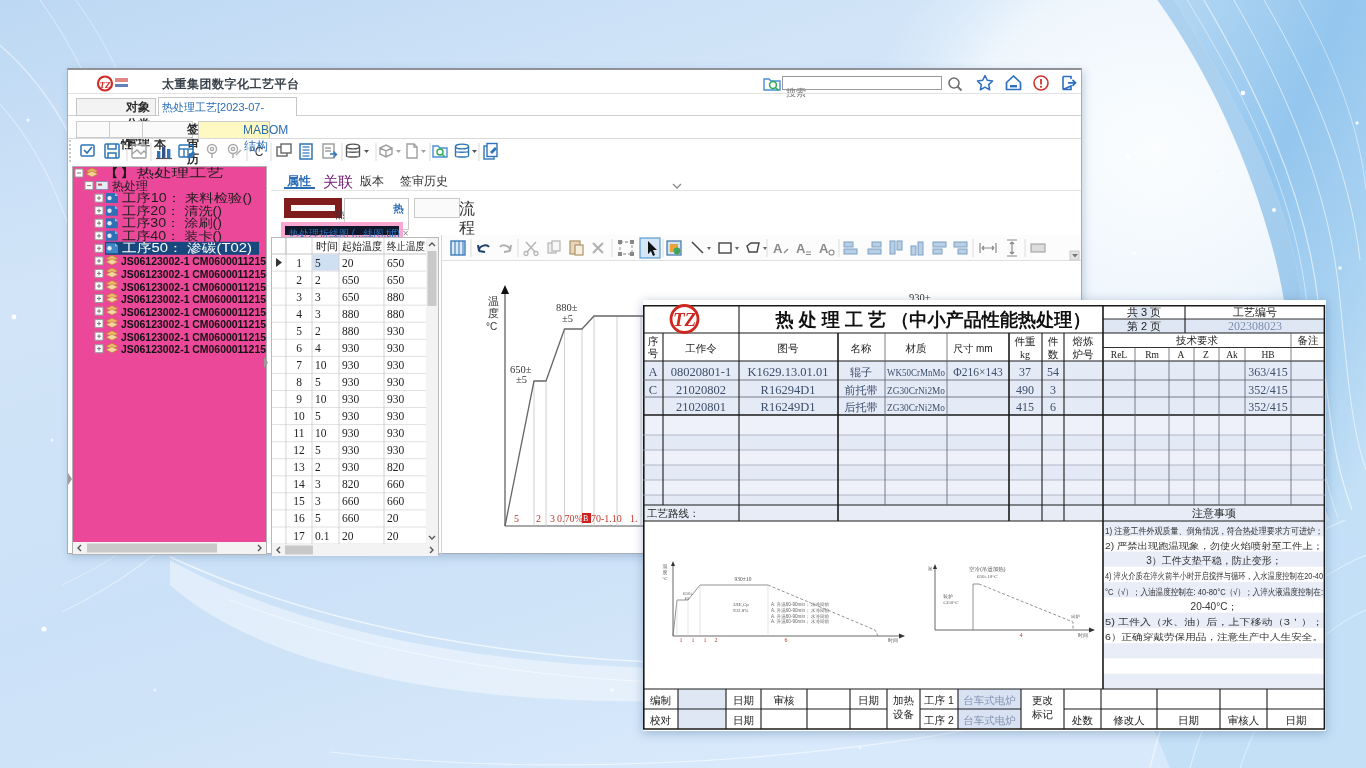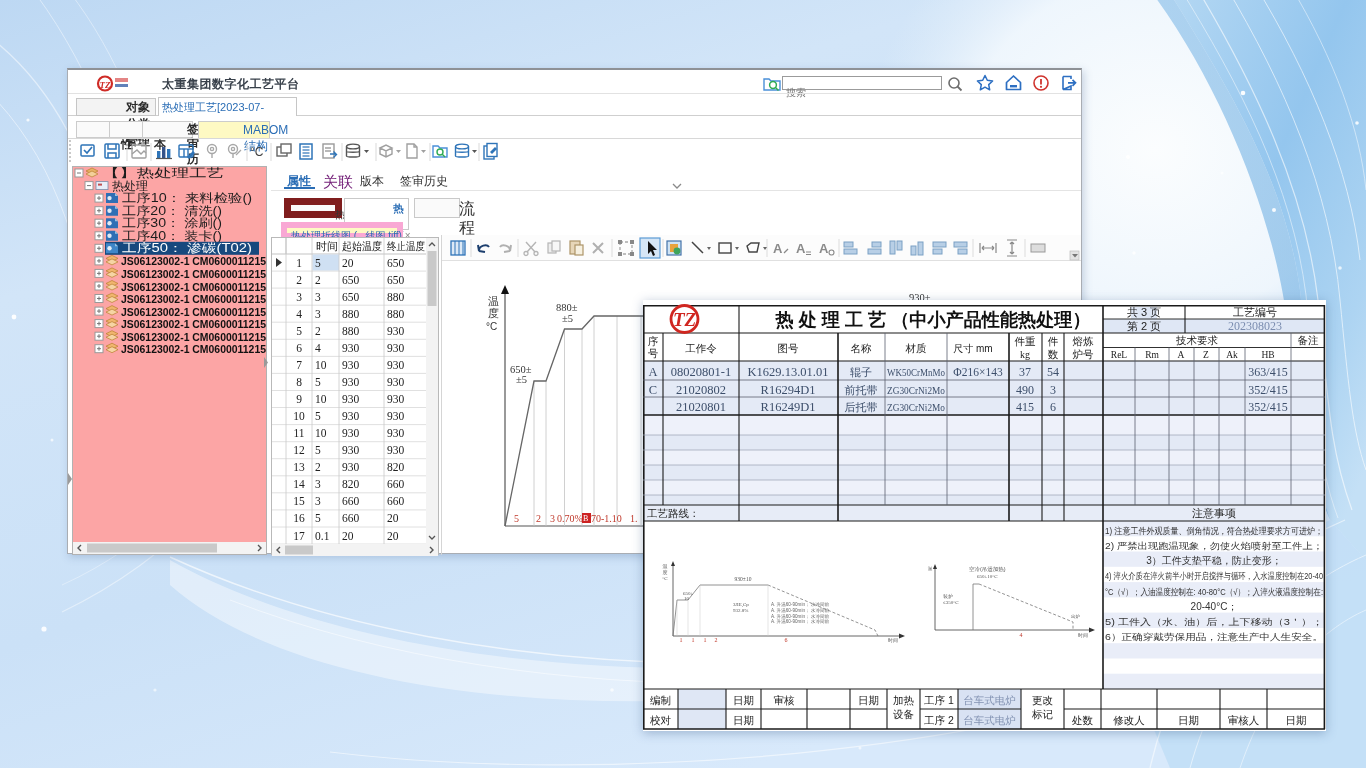--- a/index.html
+++ b/index.html
@@ -227,21 +227,21 @@
           <path d="M377.5,5.5 L377.5,15 M390.5,5.5 L390.5,15 M377.5,10.2 C377.5,11.5 390.5,11.5 390.5,10.2 M377.5,15 C377.5,16.4 390.5,16.4 390.5,15"></path>
     </g>
         <path d="M394,9 L399,9 L396.5,12 Z" fill="#555"></path>
     <g>
           <rect x="406" y="5" width="10" height="13" fill="none" stroke="#2e74b8" stroke-width="1.4"></rect>
           <rect x="409" y="2.5" width="10" height="13" fill="#fff" stroke="#2e74b8" stroke-width="1.4"></rect>
           <path d="M412,11 L417,6 L419,8 L414,13 Z" fill="#2e74b8"></path>
         </g>
   </svg>
 
-  <div class="abs" style="left:4px;top:96px;width:195px;height:389px;background:#fca5a5;border:1px solid #b2b2b2">
+  <div class="abs" style="left:4px;top:96px;width:195px;height:389px;background:#ec4899;border:1px solid #b2b2b2">
     <svg class="abs" style="left:0;top:0" width="193" height="387" font-family="Liberation Sans" font-size="11.5px" fill="#1c1c1c">
       <g transform="translate(0,6.0)">
             <rect x="2" y="-4" width="8" height="8" fill="#fff" stroke="#999"></rect>
             <line x1="4" y1="0" x2="8" y2="0" stroke="#777"></line>
             <path d="M13,-2 L19,-5 L25,-2 L19,1 Z" fill="#e9b168" stroke="#b97f2e" stroke-width="0.7"></path>
             <path d="M13,1 L19,-2 L25,1 L19,4 Z" fill="#f3cf9a" stroke="#b97f2e" stroke-width="0.7"></path>
             <text x="29" y="4" font-size="12" textLength="122" lengthAdjust="spacingAndGlyphs">【】热处理工艺</text>
           </g>
           <g transform="translate(0,18.6)">
             <rect x="12" y="-4" width="8" height="8" fill="#fff" stroke="#999"></rect>
@@ -385,21 +385,21 @@
   <div class="abs" style="left:216px;top:117px;width:31px;height:2px;background:#2a6db5"></div>
   <div class="abs" style="left:203px;top:120px;width:810px;border-top:1px solid #e4e4e4"></div>
   <svg class="abs" style="left:604px;top:112px" width="10" height="8">
         <path d="M1,2 L5,6 L9,2" stroke="#8a8a8a" fill="none" stroke-width="1.3"></path>
       </svg>
 
   <div class="abs ctr" style="left:216px;top:128px;width:56px;height:20px;border:7px solid #7f1d1d;background:#fafafa;font-size:10.5px;color:#333;line-height:19px">热处理工步</div>
   <div class="abs ctr" style="left:276px;top:128px;width:65px;height:32px;border:1px solid #c9c9c9;background:#fff;font-size:10.5px;color:#2a6db5;line-height:19px;font-weight:bold">热处理曲线图</div>
   <div class="abs ctr" style="left:346px;top:128px;width:36px;height:20px;border:1px solid #c9c9c9;background:#fafafa;font-size:16px;color:#333;line-height:19px">流程图</div>
 
-  <div class="abs" style="left:213px;top:152px;width:122px;height:17px;border:6px solid #f9a8d4;background:#fef9c3;font-size:10px;color:#2a6db5;line-height:15px;padding-left:4px;white-space:nowrap">热处理折线图 (...线图.tiff) <span style="color:#888">×</span></div>
+  <div class="abs" style="left:213px;top:152px;width:122px;height:17px;border:4px solid #f9a8d4;background:#0f172a;font-size:10px;color:#2a6db5;line-height:15px;padding-left:4px;white-space:nowrap">热处理折线图 (...线图.tiff) <span style="color:#888">×</span></div>
 
   <div class="abs" style="left:203px;top:167px;width:168px;height:318px;border:1px solid #b9b9b9;background:#fff">
     <svg class="abs" style="left:0;top:0" width="166" height="316" font-family="Liberation Serif" font-size="11.5px" fill="#222">
           <text x="44" y="12" font-size="11" font-family="Liberation Sans">时间</text>
           <text x="70" y="12" font-size="11" font-family="Liberation Sans" textLength="40" lengthAdjust="spacingAndGlyphs">起始温度</text>
           <text x="115" y="12" font-size="11" font-family="Liberation Sans" textLength="38" lengthAdjust="spacingAndGlyphs">终止温度</text>
           <line x1="0" y1="16" x2="154" y2="16" stroke="#c3c3c3"></line>
           <rect x="40.5" y="16.5" width="26.5" height="16.1" fill="#cfe0f3"></rect>
           <path d="M4,20.0 L10,24.5 L4,29.0 Z" fill="#333"></path>
           <text x="27" y="28.5" font-size="11.5" text-anchor="middle">1</text>

